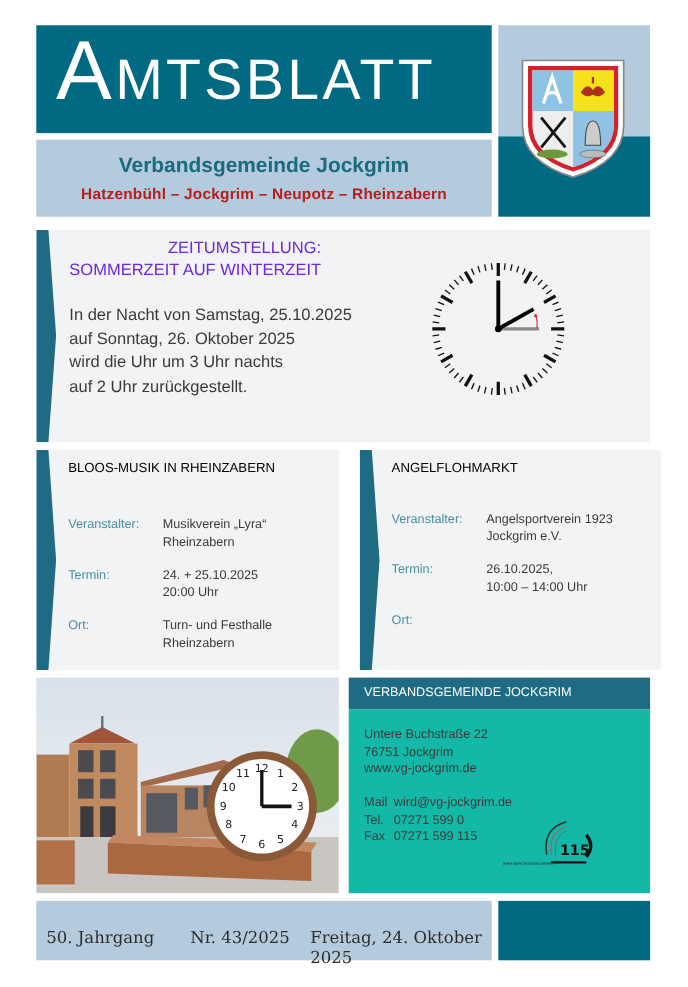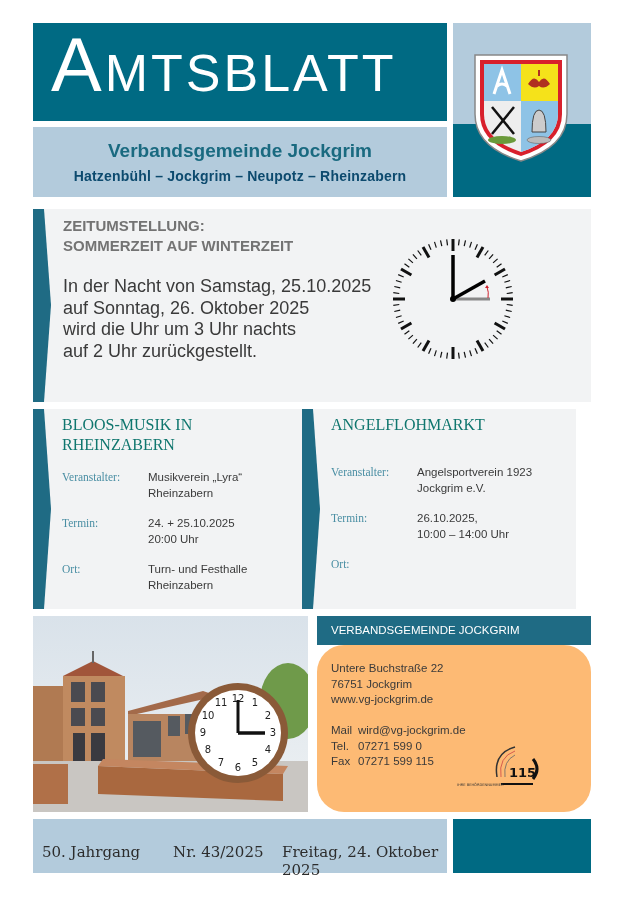--- a/index.html
+++ b/index.html
@@ -7,49 +7,49 @@
   body { position: relative; font-family: "Liberation Sans", sans-serif; color: #333; }
   .abs { position: absolute; }
 
   
   .hdr-teal { left: 33px; top: 23px; width: 414px; height: 98px; background: #006a83; }
   .title { position: absolute; left: 18px; top: 12px; color: #fff; font-family: "Liberation Sans", sans-serif;
            font-size: 52px; letter-spacing: 3px; line-height: 60px; white-space: nowrap; }
   .title .big { font-size: 76px; }
   .hdr-light { left: 33px; top: 127px; width: 414px; height: 70px; background: #b3cbdc; text-align: center; }
   .hdr-sub1 { margin-top: 13px; font-size: 19px; font-weight: bold; color: #1a6a80; }
-  .hdr-sub2 { margin-top: 6px; font-size: 14px; font-weight: bold; color: #0c4a6e; letter-spacing: 0.2px; }
+  .hdr-sub2 { margin-top: 6px; font-size: 14px; font-weight: bold; color: #b91c1c; letter-spacing: 0.2px; }
 
   .crest-top { left: 453px; top: 23px; width: 138px; height: 101px; background: #b3cbdc; }
   .crest-bot { left: 453px; top: 124px; width: 138px; height: 73px; background: #006a83; }
   .crest { left: 472px; top: 52px; width: 98px; height: 112px; }
 
   
   .box { background: #f2f3f4; }
   .arrow { position: absolute; left: 0; top: 0; }
 
   .box1 { left: 33px; top: 209px; width: 558px; height: 193px; }
-  .b1-title { position: absolute; left: 30px; top: 7px; color: #737373; font-size: 15px; line-height: 20px; font-weight: bold; }
-  .b1-text { position: absolute; left: 30px; top: 67px; color: #3a3a3a; font-size: 18px; line-height: 21.5px; }
+  .b1-title { position: absolute; left: 30px; top: 7px; color: #6d28d9; font-size: 15px; line-height: 20px; font-weight: normal; text-align: right; }
+  .b1-text { position: absolute; left: 30px; top: 67px; color: #3a3a3a; font-size: 15px; line-height: 21.5px; }
   .clock { position: absolute; left: 350px; top: 20px; width: 140px; height: 140px; }
 
   .box2 { left: 33px; top: 409px; width: 275px; height: 200px; }
-  .box3 { left: 302px; top: 409px; width: 274px; height: 200px; }
-  .ev-title { position: absolute; left: 29px; top: 6px; color: #0f766e; font-size: 16px; line-height: 20px; font-family: Liberation Serif, serif; }
+  .box3 { left: 327px; top: 409px; width: 274px; height: 200px; }
+  .ev-title { position: absolute; left: 29px; top: 6px; color: #000000; font-size: 12px; line-height: 20px; }
   .ev-row { position: absolute; left: 29px; font-size: 11.5px; line-height: 15.5px; display: flex; }
-  .ev-label { width: 86px; color: #4a8ea3; font-family: Liberation Serif, serif; }
+  .ev-label { width: 86px; color: #4a8ea3; }
   .ev-value { color: #3a3a3a; }
 
   
   .photo { left: 33px; top: 616px; width: 275px; height: 196px; overflow: hidden; background: #dfe6ec; }
 
   
   .contact-head { left: 317px; top: 616px; width: 274px; height: 29px; background: #1f6b84; color: #fff;
                   font-size: 11.5px; line-height: 29px; padding-left: 14px; }
-  .contact-body { left: 317px; top: 645px; width: 274px; height: 167px; background: #fdba74; border-radius: 27px; }
+  .contact-body { left: 317px; top: 645px; width: 274px; height: 167px; background: #14b8a6; }
   .c-line { position: absolute; left: 14px; font-size: 11.5px; line-height: 15.5px; color: #3a3a3a; }
   .c-row { display: flex; }
   .c-row span:first-child { width: 27px; }
   .logo115 { position: absolute; left: 140px; top: 96px; width: 90px; height: 50px; }
 
   
   .ftr-light { left: 33px; top: 819px; width: 414px; height: 54px; background: #b3cbdc; }
   .ftr-teal { left: 453px; top: 819px; width: 138px; height: 54px; background: #006a83; }
   .ftr-item { position: absolute; top: 24px; font-size: 15px; color: #2c2c2c; font-family: "DejaVu Serif", serif; }
 </style>

